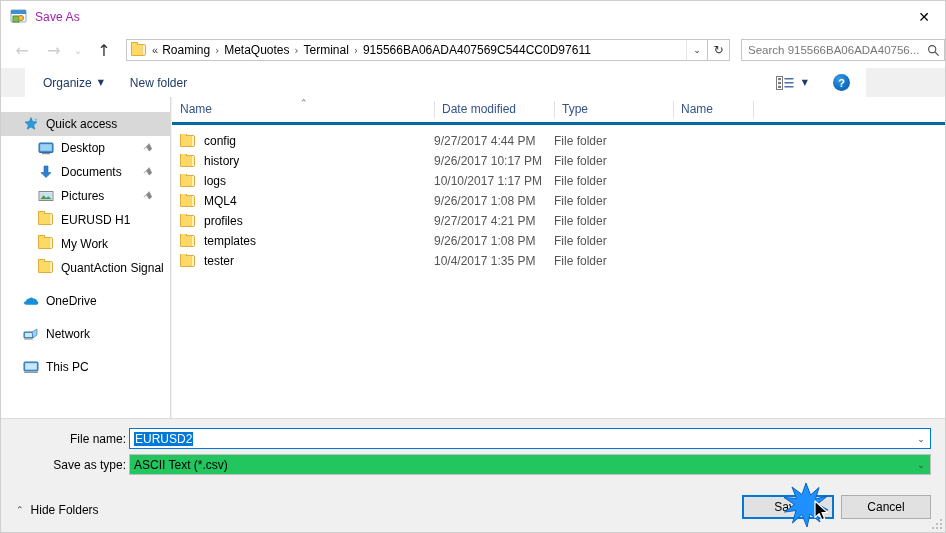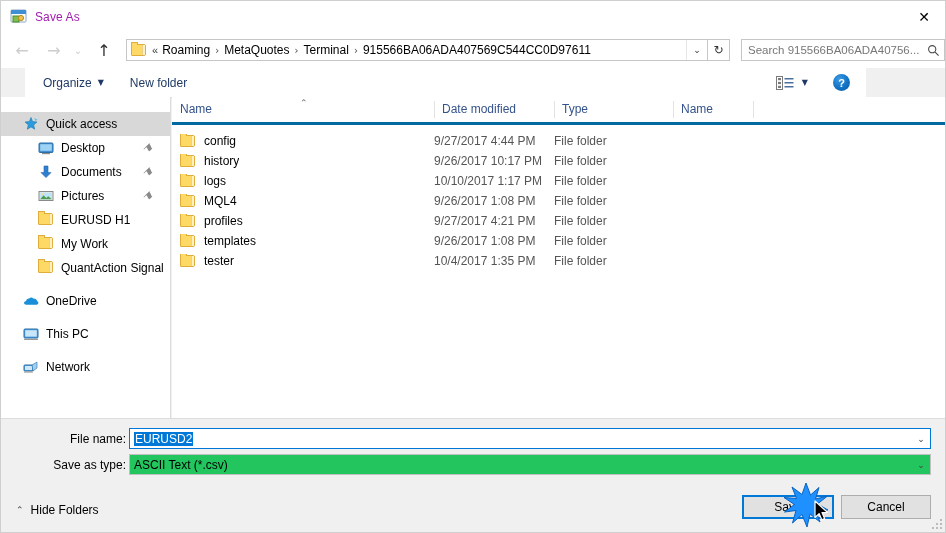--- a/index.html
+++ b/index.html
@@ -651,38 +651,38 @@
                    C7.2 4.3 9.2 4.2 10.2 5.5 C12.1 5.2 13.9 6.5 14.3 8.3 C15.3 8.6 15.6 9.8 15.1 10.7
                    C14.7 11.5 13.8 11.8 13 11.8 Z" fill="#1a8fd8"></path>
         </svg>
       </span>
       <span>OneDrive</span>
     </div>
 
     <div class="side-item group">
       <span class="s-icon">
         <svg width="16" height="16" viewBox="0 0 16 16">
-          <rect x="1" y="3" width="14" height="9" rx="1" fill="#4f9fdd" stroke="#2a6ea8"></rect>
-          <rect x="2.2" y="4.2" width="11.6" height="6.4" fill="#c9e7fa"></rect>
-          <rect x="1" y="12.7" width="14" height="1.3" fill="#9a9a9a"></rect>
-        </svg>
-      </span>
-      <span>This PC</span>
-    </div>
-
-    <div class="side-item group">
-      <span class="s-icon">
-        <svg width="16" height="16" viewBox="0 0 16 16">
           <rect x="1" y="6" width="9" height="6" rx="0.8" fill="#5aa6e0" stroke="#2a6ea8"></rect>
           <rect x="2" y="7" width="7" height="4" fill="#cfe8fa"></rect>
           <path d="M9 6 L14 3 L14 9 L10 12 Z" fill="#9fd0f0" stroke="#2a6ea8" stroke-width="0.6"></path>
           <rect x="1" y="12.6" width="9" height="1" fill="#9a9a9a"></rect>
         </svg>
       </span>
       <span>Network</span>
+    </div>
+
+    <div class="side-item group">
+      <span class="s-icon">
+        <svg width="16" height="16" viewBox="0 0 16 16">
+          <rect x="1" y="3" width="14" height="9" rx="1" fill="#4f9fdd" stroke="#2a6ea8"></rect>
+          <rect x="2.2" y="4.2" width="11.6" height="6.4" fill="#c9e7fa"></rect>
+          <rect x="1" y="12.7" width="14" height="1.3" fill="#9a9a9a"></rect>
+        </svg>
+      </span>
+      <span>This PC</span>
     </div>
   </div>
 
   <div class="filepane">
     <div class="col-head">
       <div class="ch" style="left:0; width:262px;">
         <span>Name</span>
         <span class="sort-caret">⌃</span>
       </div>
       <div class="divider" style="left:262px;"></div>

